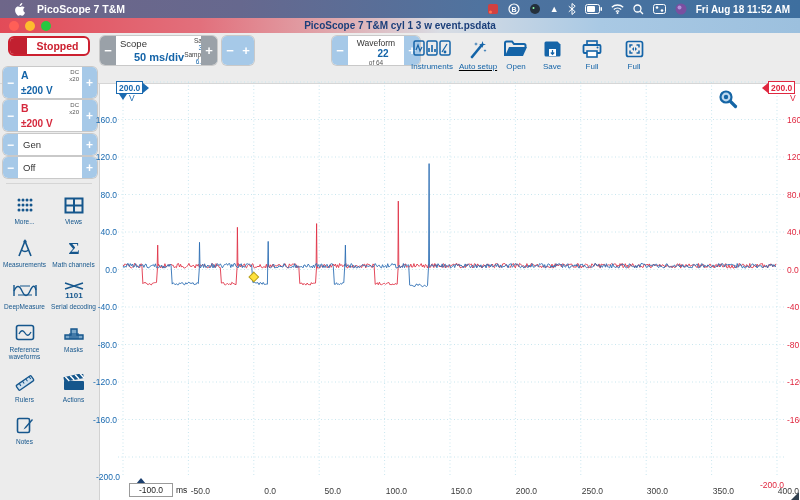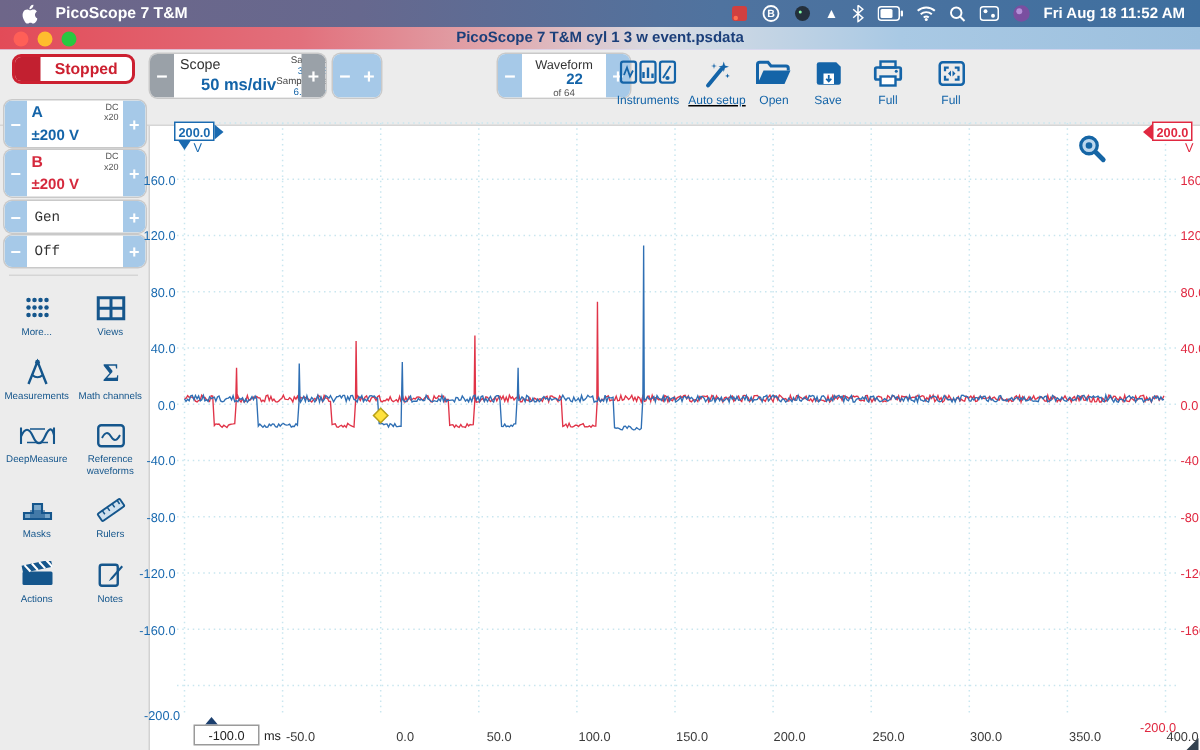--- a/index.html
+++ b/index.html
@@ -55,21 +55,21 @@
   .chan { position:absolute; left:3px; width:94px; display:flex; border-radius:5px; overflow:hidden; box-shadow:0 0 0 1px #c9c9c9; background:#fff; }
   .chan .pm { width:15px; display:flex; align-items:center; justify-content:center; background:#a6c9e8; color:#fff; font-size:12px; font-weight:bold; cursor:pointer; }
   .chan .body { flex:1; padding:2px 3px; display:flex; flex-direction:column; justify-content:space-between; }
   .chan .row1 { display:flex; justify-content:space-between; }
   .chan .cid { font-size:10.5px; font-weight:bold; }
   .chan .coup { font-size:6px; line-height:6.5px; color:#555; text-align:right; }
   .chan .range { font-size:10px; font-weight:bold; }
 
   .srow { position:absolute; left:3px; width:94px; height:21px; display:flex; border-radius:5px; overflow:hidden; box-shadow:0 0 0 1px #c9c9c9; background:#fff; }
   .srow .pm { width:15px; background:#a6c9e8; color:#fff; display:flex; align-items:center; justify-content:center; font-size:12px; font-weight:bold; cursor:pointer; }
-  .srow .lb { flex:1; display:flex; align-items:center; padding-left:5px; font-size:9.5px; color:#333;font-family:Liberation Mono, monospace; }
+  .srow .lb { flex:1; display:flex; align-items:center; padding-left:5px; font-size:9.5px; color:#333; }
 
   .side-div { position:absolute; left:6px; top:183px; width:86px; height:1px; background:#d5d5d5; }
 
   .tools { position:absolute; left:0; top:188px; width:98px; display:grid; grid-template-columns:49px 49px; }
   .tool { display:flex; flex-direction:column; align-items:center; padding:6px 1px 5px; cursor:pointer; }
   .tool .tic { height:22px; display:flex; align-items:center; justify-content:center; }
   .tool .tlb { font-size:6.5px; line-height:7.5px; color:#15568c; text-align:center; margin-top:2px; }
 
   
   .chart { position:absolute; left:100px; top:84px; width:700px; height:416px; background:#fff; }
@@ -354,20 +354,29 @@
       <div class="tool">
         <span class="tic">
           <svg width="24" height="17" viewBox="0 0 24 17">
             <path d="M1 14 L1 3 M23 14 L23 3" stroke="#15568c" stroke-width="1.4"></path>
             <path d="M1 9 Q5 0 9 9 T17 9 T23 8" fill="none" stroke="#15568c" stroke-width="1.4"></path>
             <path d="M5 13 L19 13" stroke="#15568c" stroke-width="1"></path>
             <path d="M7 4 L17 4" stroke="#15568c" stroke-width="1"></path>
           </svg>
         </span>
                  <span class="tlb">DeepMeasure</span>
+      </div>
+      <div class="tool">
+        <span class="tic">
+          <svg width="22" height="18" viewBox="0 0 22 18">
+            <path d="M2 2 L20 8 M20 2 L2 8" stroke="#15568c" stroke-width="1.4" fill="none"></path>
+            <text x="11" y="17" font-size="8" font-weight="bold" fill="#15568c" text-anchor="middle" font-family="Liberation Sans,sans-serif">1101</text>
+          </svg>
+        </span>
+                 <span class="tlb">Serial decoding</span>
       </div>
       <div class="tool">
         <span class="tic">
           <svg width="20" height="17" viewBox="0 0 20 17">
             <rect x="1.5" y="1.5" width="17" height="14" rx="2" fill="none" stroke="#15568c" stroke-width="1.6"></rect>
             <path d="M4 10 Q7 4 10 9 T16 8" fill="none" stroke="#15568c" stroke-width="1.3"></path>
           </svg>
         </span>
                  <span class="tlb">Reference waveforms</span>
       </div>

